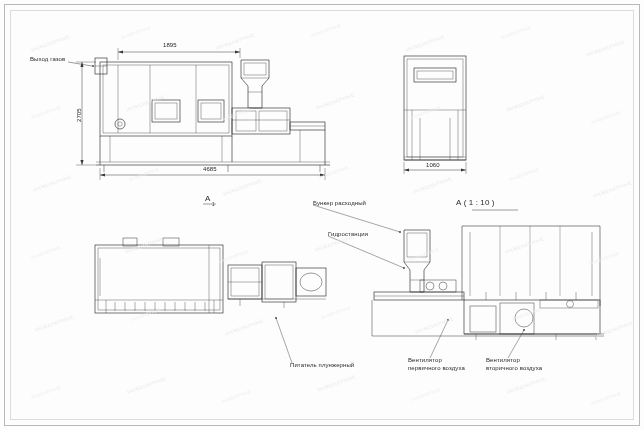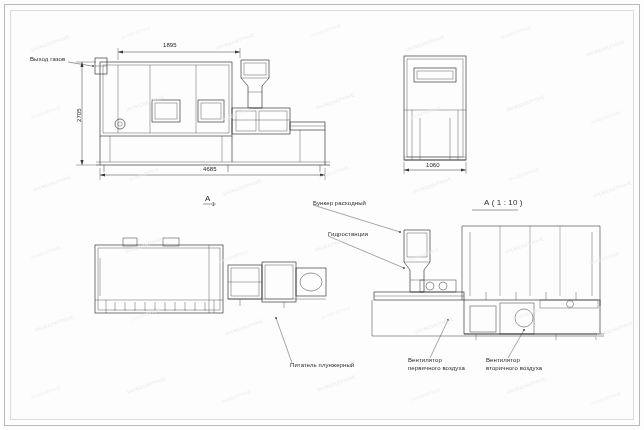--- a/index.html
+++ b/index.html
@@ -274,21 +274,21 @@
 
   <div class="lbl dim vert" style="left:76px; top:122px;">2705</div>
 
   <div class="lbl dim" style="left:203px; top:166px;">4685</div>
 
   <div class="lbl dim" style="left:426px; top:162px;">1060</div>
 
   <div class="lbl big" style="left:205px; top:194px;">А</div>
   <div class="lbl" style="left:212px; top:202px; font-size:4.5px;">1</div>
 
-  <div class="lbl big" style="left:484px; top:198px;text-align:right;">А ( 1 : 10 )</div>
+  <div class="lbl big" style="left:456px; top:198px;text-align:right;">А ( 1 : 10 )</div>
 
   <div class="lbl" style="left:313px; top:200px;">Бункер расходный</div>
 
   <div class="lbl" style="left:328px; top:231px;">Гидростанция</div>
 
   <div class="lbl" style="left:290px; top:362px;">Питатель плунжерный</div>
 
   <div class="lbl" style="left:408px; top:357px;">Вентилятор
 первичного воздуха</div>
 

